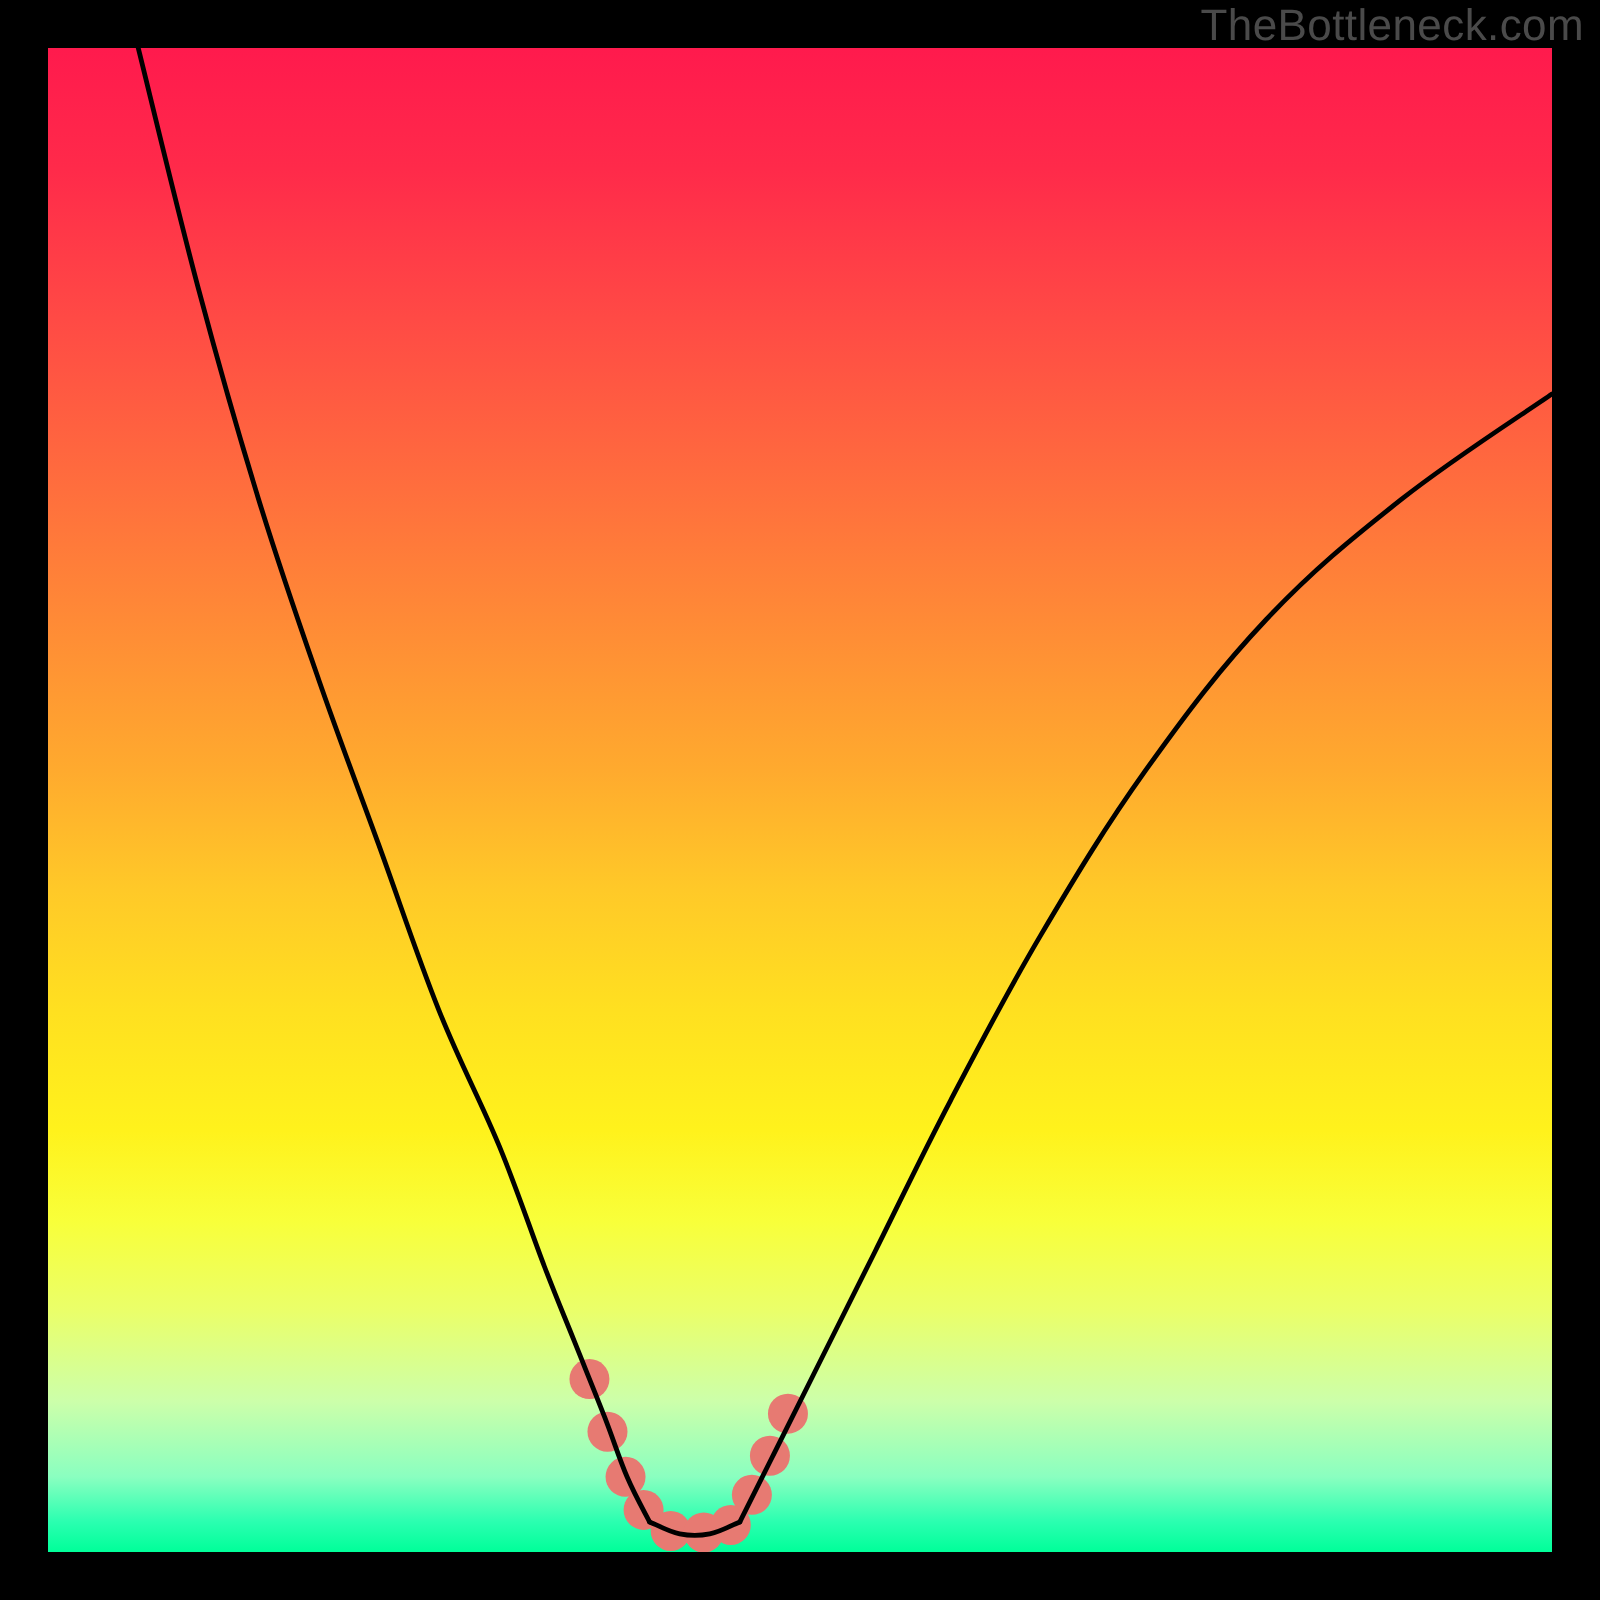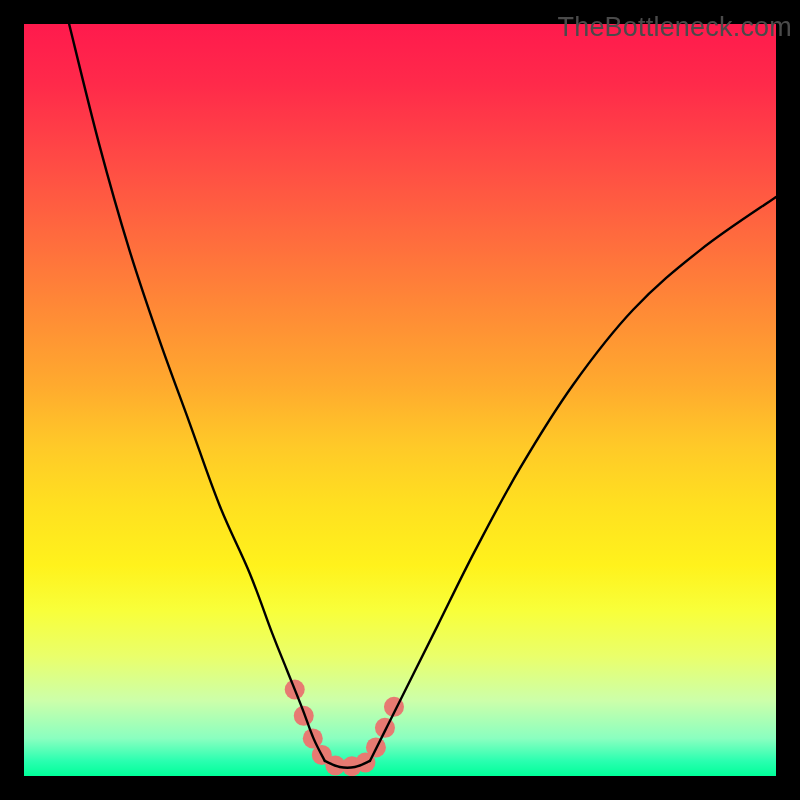--- a/index.html
+++ b/index.html
@@ -35,24 +35,24 @@
       #f8ff3a 78%,
       #eaff6a 84%,
       #ccffaa 90%,
       #8affc0 95%,
       #2affb0 98%,
       #00ff99 100%
     );
   }
   .watermark {
     position: absolute;
-    top: 12px;
+    top: 0;
     right: 8px;
     color: #4a4a4a;
-    font-size: 27px;
+    font-size: 22px;
     font-weight: 500;
     letter-spacing: 0.2px;
     z-index: 5;
     user-select: none;
   }
   svg {
     position: absolute;
     left: 0; top: 0;
   }
 </style>

